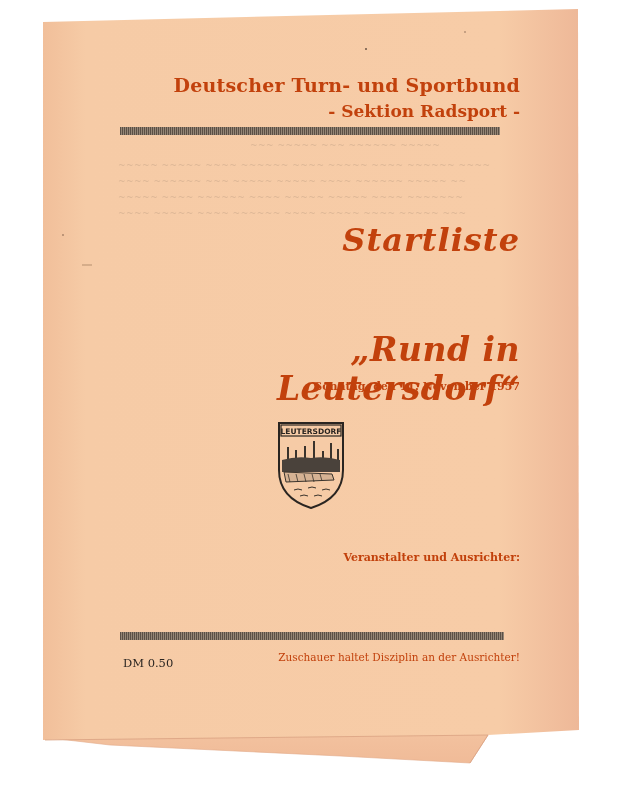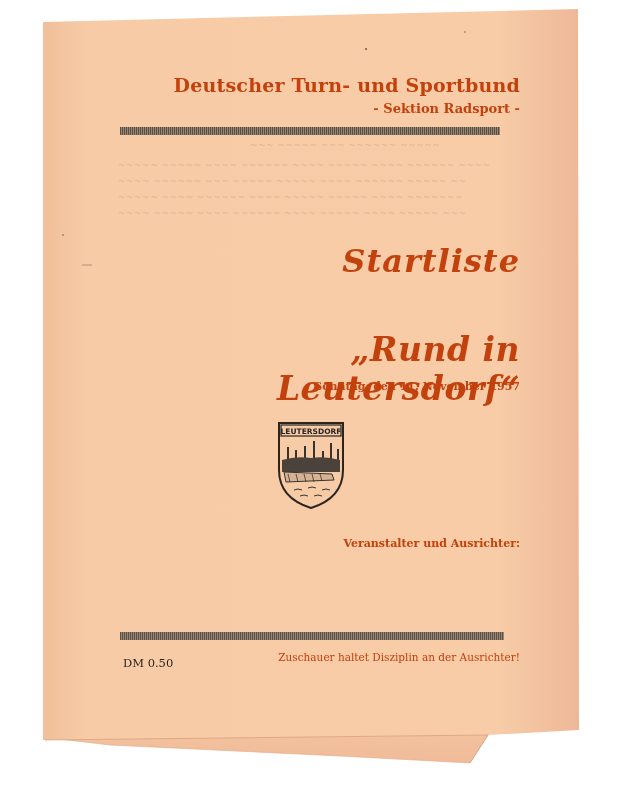--- a/index.html
+++ b/index.html
@@ -8,44 +8,44 @@
     font-family:"DejaVu Serif", serif;
   }
   .sheet {
     position:absolute; left:0; top:0; width:633px; height:800px;
   }
   .paper-svg { position:absolute; left:0; top:0; }
   .content { position:absolute; left:0; top:0; width:633px; height:800px; }
   .center { position:absolute; left:100px; width:420px; text-align:right; color:#c2410c; }
 
   .org1 { top:74px; font-family:"DejaVu Serif", serif; font-weight:bold; font-size:19px; letter-spacing:0.2px; }
-  .org2 { top:101px; font-family:"DejaVu Serif", serif; font-weight:bold; font-size:13px; }
+  .org2 { top:101px; font-family:"DejaVu Serif", serif; font-weight:bold; font-size:17px; }
 
   .rule {
     position:absolute; height:8px;
     background:repeating-linear-gradient(90deg, #4a423b 0px, #4a423b 1px, #8a7e70 1px, #8a7e70 2px);
     opacity:0.9;
   }
   .rule1 { left:120px; top:127px; width:380px; }
   .rule2 { left:120px; top:632px; width:384px; }
 
   .ghost {
     position:absolute; color:#c9a78a; opacity:0.55; font-size:9px; font-family:"DejaVu Serif", serif;
     white-space:nowrap; overflow:hidden; letter-spacing:0.5px;
   }
 
-  .startliste { top:242px; font-family:"DejaVu Serif", serif; font-style:italic; font-weight:bold; font-size:32px; letter-spacing:1px; }
+  .startliste { top:221px; font-family:"DejaVu Serif", serif; font-style:italic; font-weight:bold; font-size:32px; letter-spacing:1px; }
   .fuer { top:283px; font-size:10px; }
   .rundstrecken { top:298px; font-weight:bold; font-size:20px; }
   .rund-in { top:330px; font-style:italic; font-weight:bold; font-size:33px; letter-spacing:0.5px; }
   .datum { top:380px; font-weight:bold; font-size:11px; }
 
   .crest { position:absolute; left:276px; top:420px; width:70px; height:90px; }
 
-  .veranstalter { top:537px; font-weight:bold; font-size:11px; }
+  .veranstalter { top:551px; font-weight:bold; font-size:11px; }
   .bsg { top:569px; font-weight:bold; font-size:11px; }
   .price { position:absolute; left:123px; top:612px; font-size:11.5px; color:#2a2521; font-family:"DejaVu Serif", serif;margin-top:44px; }
   .zuschauer { top:651px; font-size:10.5px; }
 </style>
 </head>
 <body>
 
 <div class="sheet">
   <svg class="paper-svg" width="633" height="800" viewBox="0 0 633 800">
     <defs>

